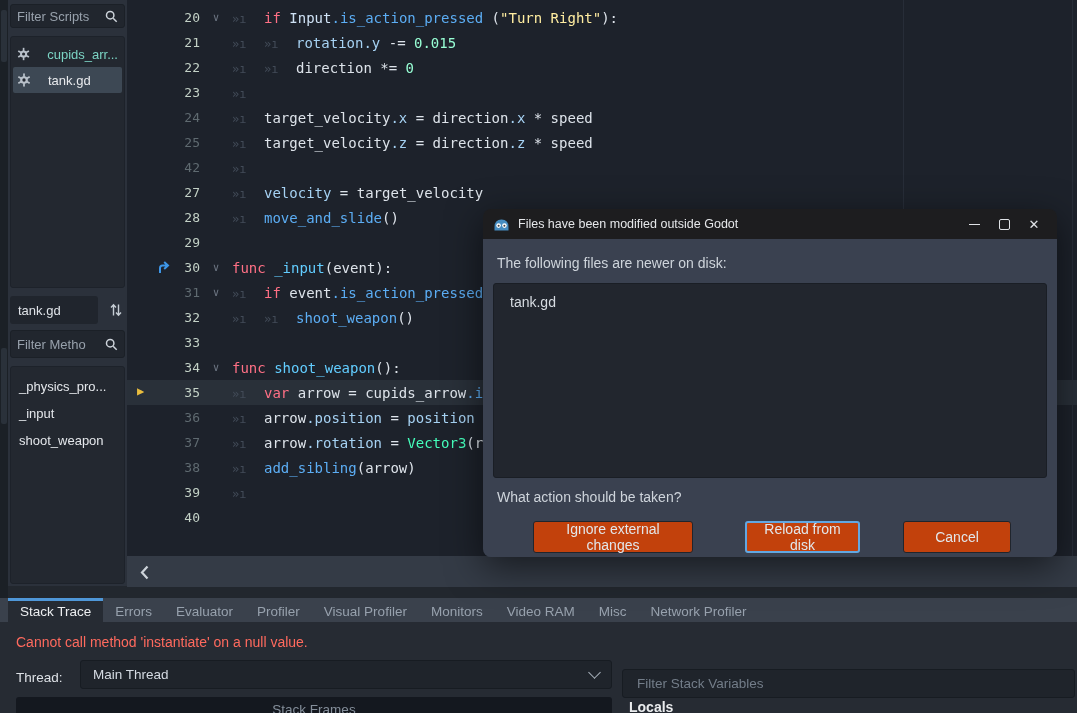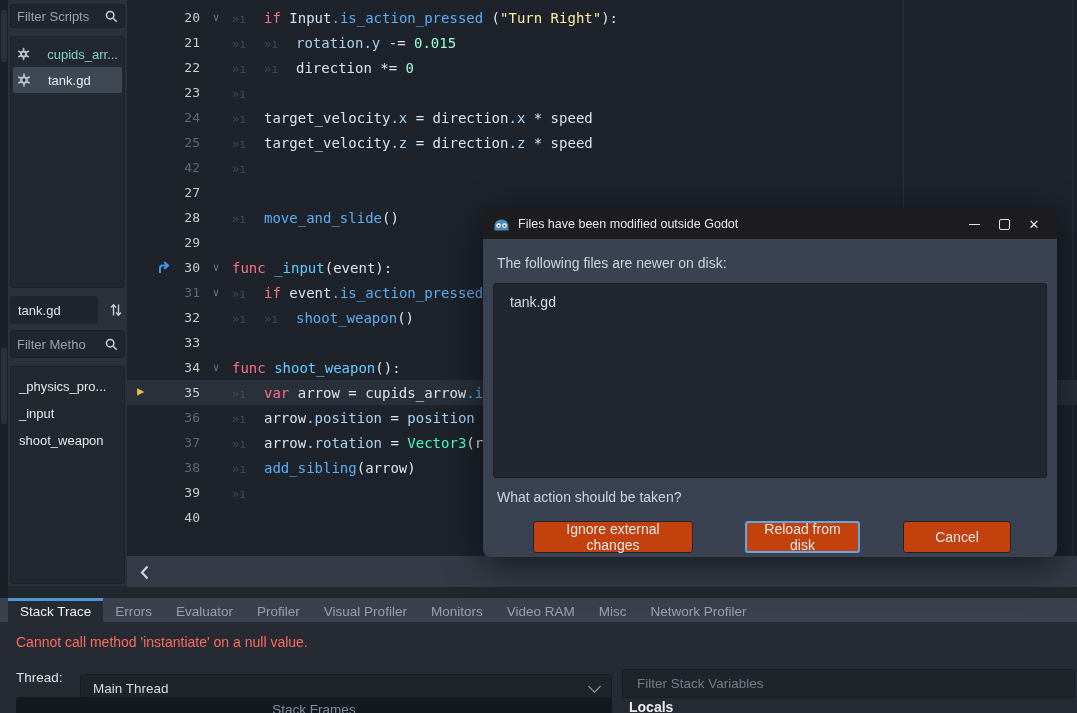--- a/index.html
+++ b/index.html
@@ -56,21 +56,21 @@
     align-items:center;justify-content:center;}
   
   #debugger{position:absolute;left:0;top:598px;width:1077px;height:115px;background:#262b33;}
   #tabbar{position:absolute;left:0;top:0;width:1077px;height:24px;background:#3a414c;
     display:flex;align-items:stretch;padding-left:8px;box-sizing:border-box;}
   .dtab{display:flex;align-items:center;padding:0 12px;font-size:13.5px;color:#97a1ad;
     border-top:3px solid transparent;box-sizing:border-box;}
   .dtab.active{background:#262b33;color:#eceef0;border-top:3px solid var(--acc);}
   #error-line{position:absolute;left:16px;top:36px;font-size:14px;color:var(--err);}
   #thread-label{position:absolute;left:16px;top:72px;font-size:13.5px;color:#dde1e6;}
-  #thread-select{position:absolute;left:80px;top:76px;width:532px;height:29px;background:#1f242b;
+  #thread-select{position:absolute;left:80px;top:62px;width:532px;height:29px;background:#1f242b;
     border:1px solid #171c22;border-radius:3px;box-sizing:border-box;display:flex;align-items:center;
     padding:0 12px;color:#d5dbe3;font-size:13.5px;}
   .chev{width:8px;height:8px;border-right:1.6px solid #aab3bd;border-bottom:1.6px solid #aab3bd;
     transform:rotate(45deg);margin-left:auto;margin-top:-4px;flex:none;}
   #stack-filter{position:absolute;left:622px;top:71px;width:453px;height:29px;background:#1f242b;
     border:1px solid #171c22;border-radius:3px;box-sizing:border-box;display:flex;align-items:center;padding:0 12px;}
   #stack-filter input{flex:1;min-width:0;background:transparent;border:none;outline:none;color:#cdd3da;
     font-size:13.5px;font-family:"Liberation Sans",sans-serif;}
   #stack-filter input::placeholder{color:#737d89;opacity:1;}
   #stack-frames-bar{position:absolute;left:16px;top:99px;width:596px;height:26px;background:#14181f;
@@ -219,20 +219,21 @@
         <div class="cl">
           <span class="mk"></span>
           <span class="ln dim">42</span>
           <span class="fold"></span>
           <span class="code"><span class="tabmark">»ı</span></span>
         </div>
         <div class="cl">
           <span class="mk"></span>
           <span class="ln">27</span>
           <span class="fold"></span>
+          <span class="code"><span class="tabmark">»ı</span><span class="tk-m">velocity</span><span class="tk-t"> = </span><span class="tk-t">target_velocity</span></span>
         </div>
         <div class="cl">
           <span class="mk"></span>
           <span class="ln">28</span>
           <span class="fold"></span>
           <span class="code"><span class="tabmark">»ı</span><span class="tk-f">move_and_slide</span><span class="tk-t">()</span></span>
         </div>
         <div class="cl">
           <span class="mk"></span>
           <span class="ln">29</span>

